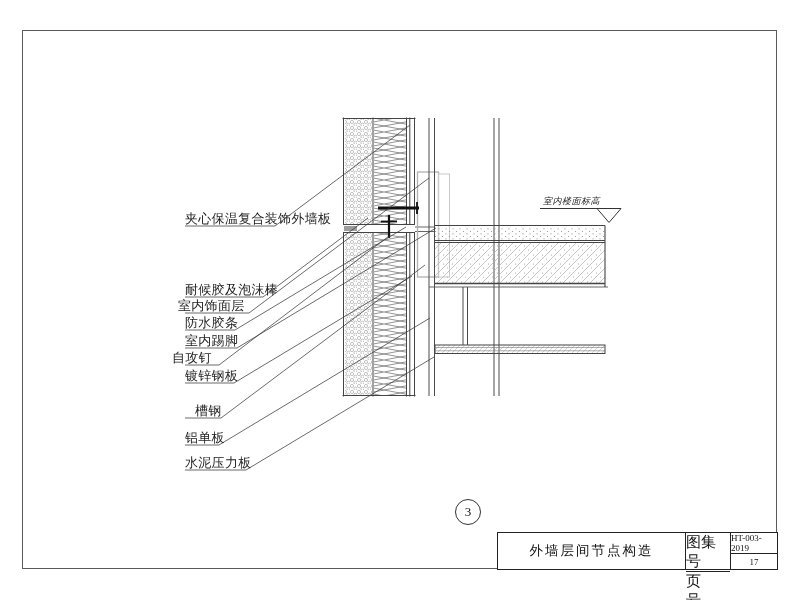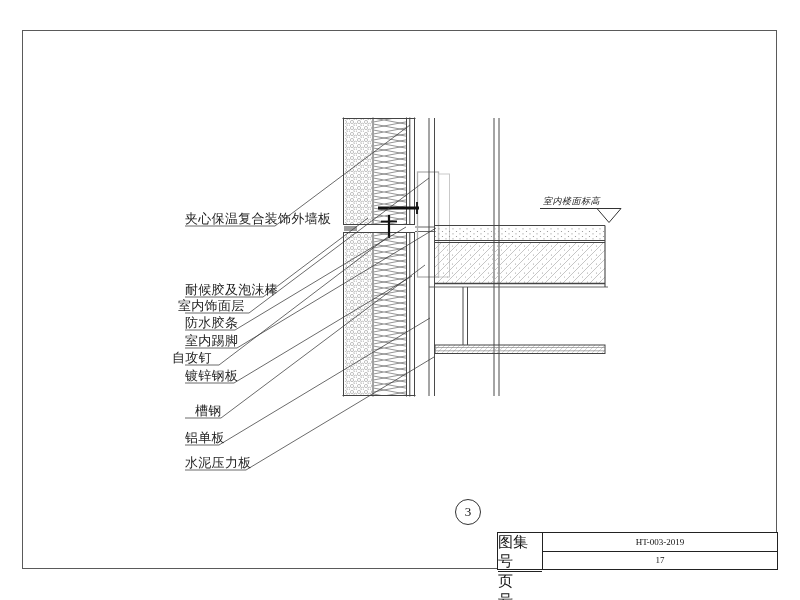--- a/index.html
+++ b/index.html
@@ -134,20 +134,21 @@
   <div class="callout" style="left:185px;top:370px;">镀锌钢板</div>
   <div class="callout" style="left:195px;top:405px;">槽钢</div>
   <div class="callout" style="left:185px;top:432px;">铝单板</div>
   <div class="callout" style="left:185px;top:457px;">水泥压力板</div>
 
   <div class="elev-label" style="left:543px;top:195px;font-style:italic;">室内楼面标高</div>
 
   <div class="detail-num">3</div>
 
   <div class="titleblock">
+    <div class="tb-title">外墙层间节点构造</div>
     <div class="tb-labels">
       <div class="tb-cell top">图集号</div>
       <div class="tb-cell">页　号</div>
     </div>
     <div class="tb-values">
       <div class="tb-cell top tb-val">HT-003-2019</div>
       <div class="tb-cell tb-val">17</div>
     </div>
   </div>
 

